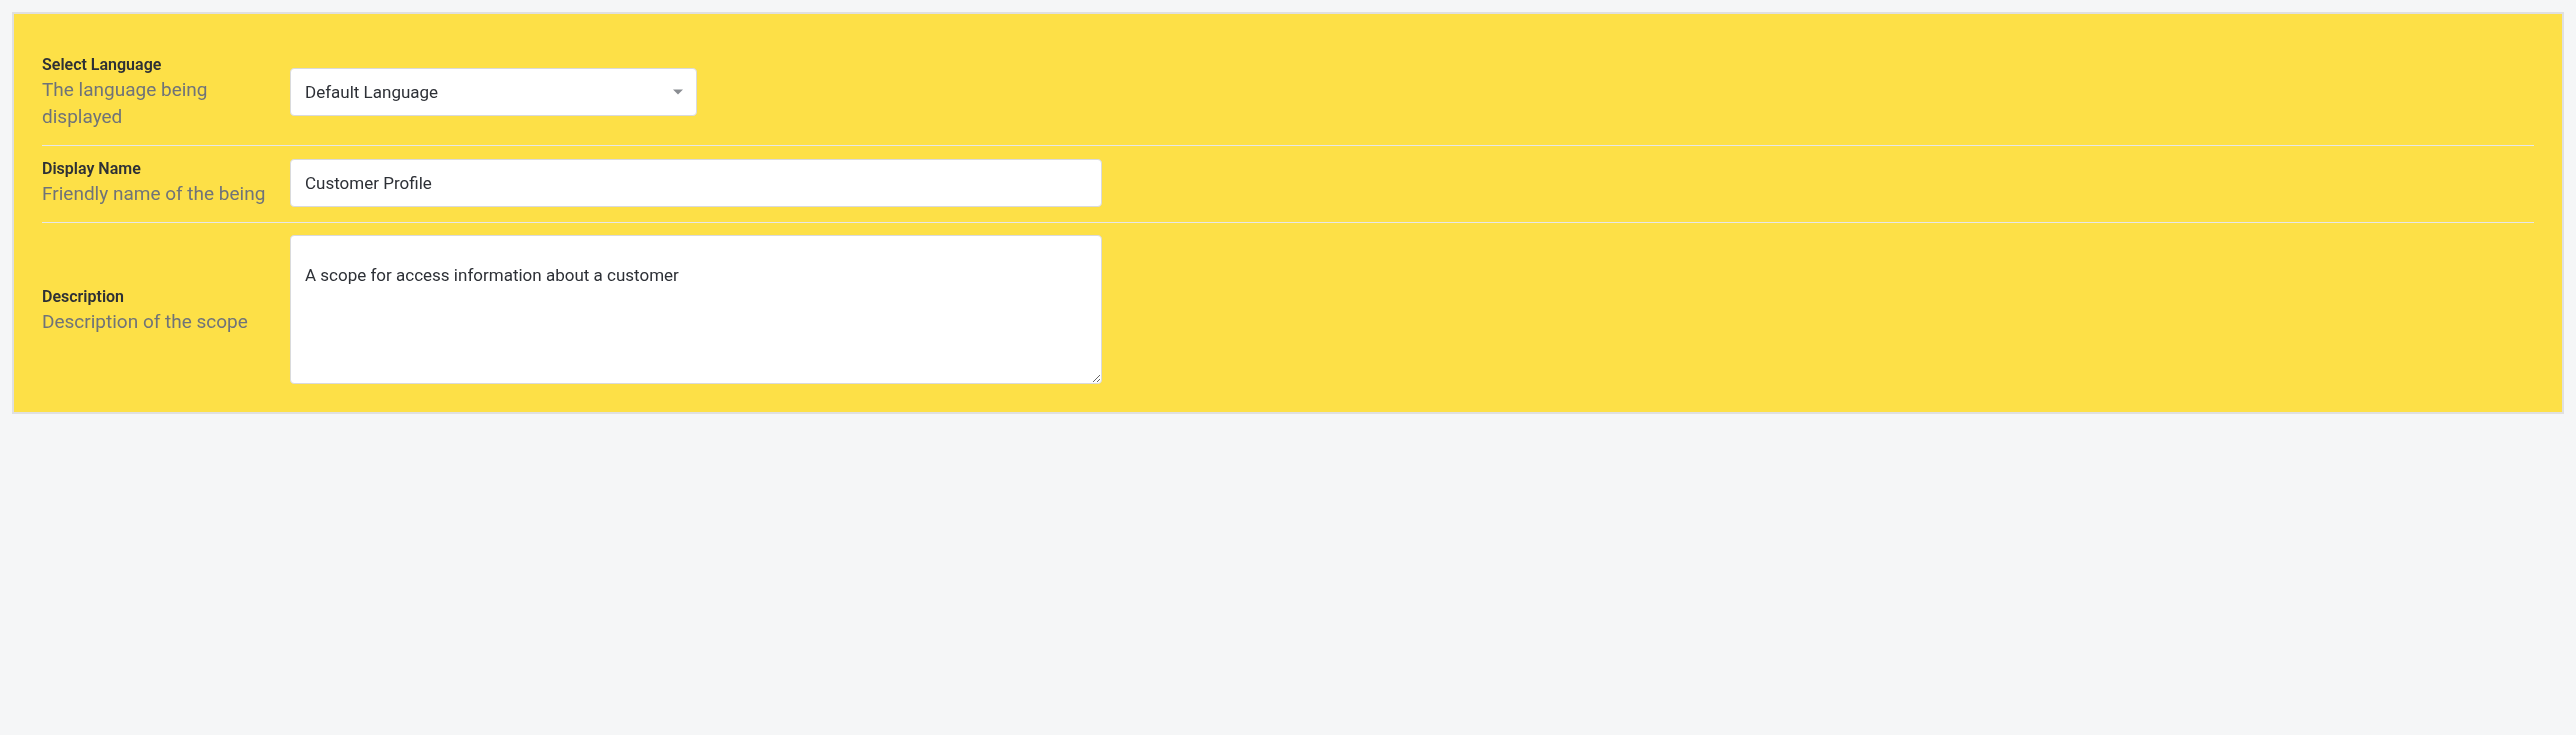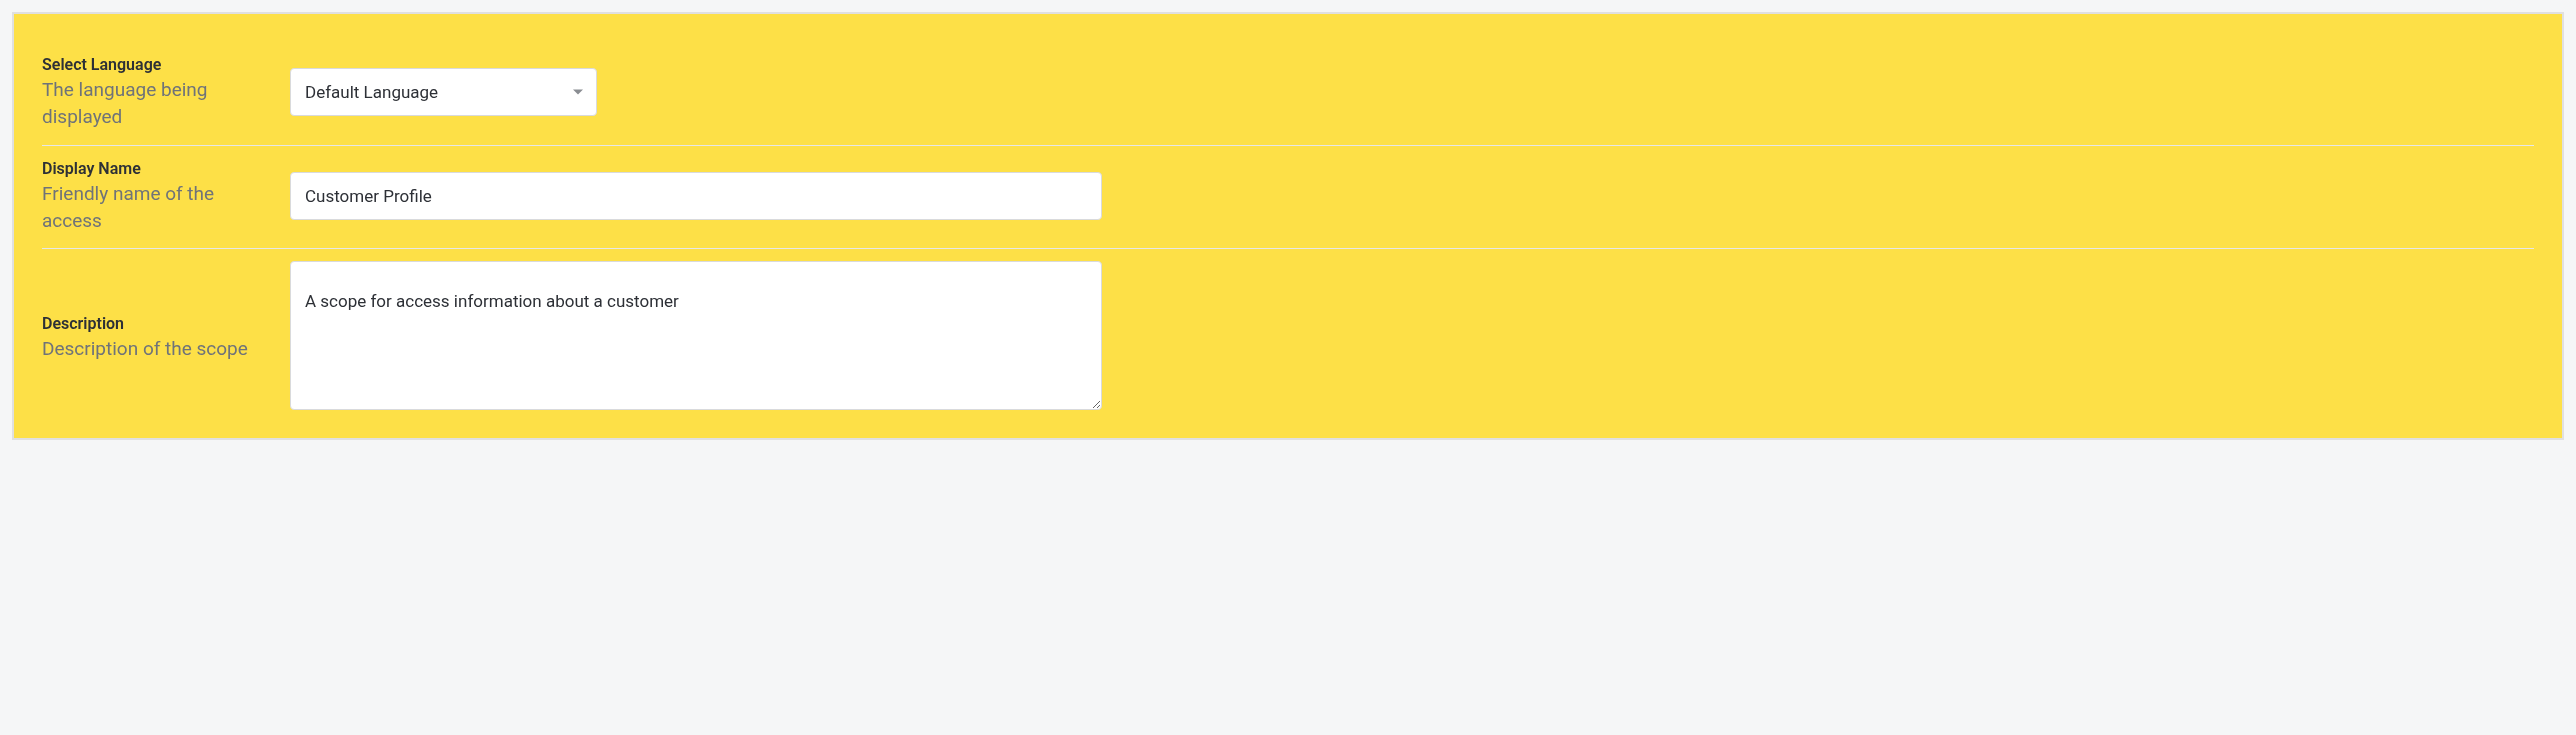--- a/index.html
+++ b/index.html
@@ -45,21 +45,21 @@
       color: #6f7379;
       margin-top: 1px;
       line-height: 1.4;
     }
     .control-col {
       flex: 1 1 auto;
       max-width: 812px;
     }
     .select-wrap {
       position: relative;
-      width: 307px;
+      width: 407px;
     }
     .select {
       appearance: none;
       -webkit-appearance: none;
       -moz-appearance: none;
       width: 100%;
       height: 48px;
       background: #ffffff;
       border: 1px solid #d9dadc;
       border-radius: 4px;
@@ -130,21 +130,21 @@
       <div class="select-wrap">
         <div class="select">Default Language</div>
         <div class="select-caret"></div>
       </div>
     </div>
   </div>
 
   <div class="form-row">
     <div class="label-col">
       <div class="label-title">Display Name</div>
-      <div class="label-sub">Friendly name of the access</div>
+      <div class="label-sub">Friendly name of the being</div>
     </div>
     <div class="control-col">
       <input type="text" class="text-input" value="Customer Profile" style="">
     </div>
   </div>
 
   <div class="form-row row-align-top">
     <div class="label-col">
       <div class="label-title">Description</div>
       <div class="label-sub">Description of the scope</div>

